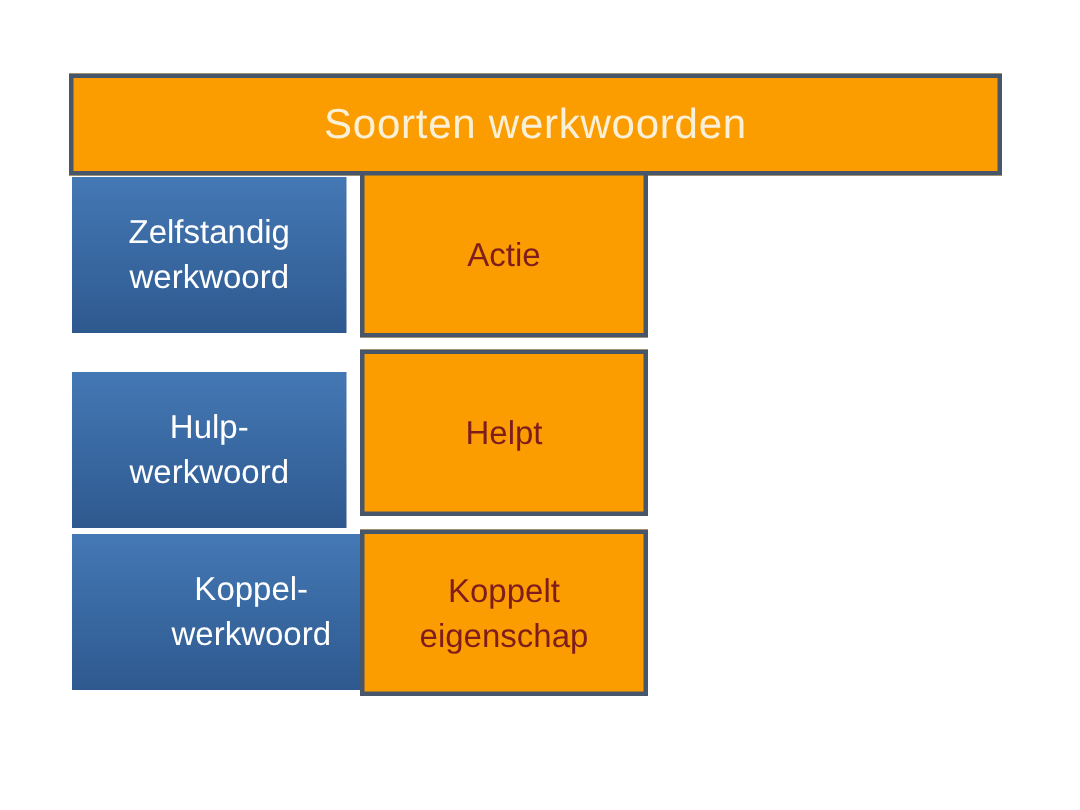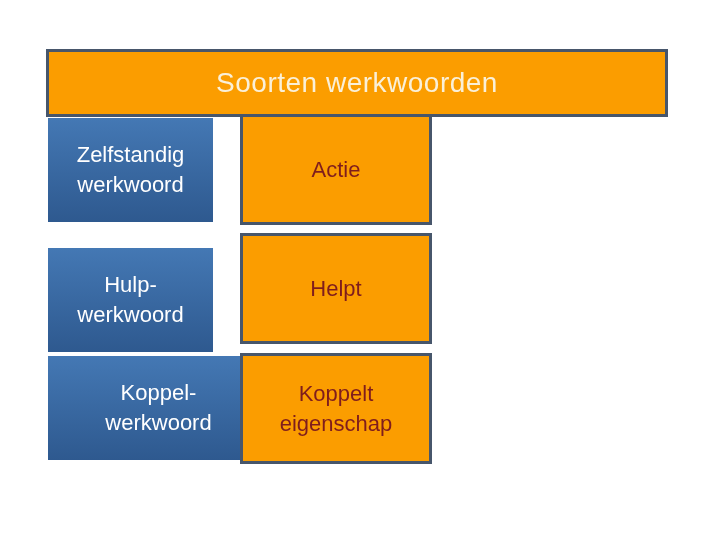--- a/index.html
+++ b/index.html
@@ -28,21 +28,21 @@
     align-items: center;
     justify-content: center;
     color: #faf0d8;
     font-size: 28px;
     letter-spacing: 0.5px;
     margin-top: 28px;
   }
   .term-box {
     position: absolute;
     left: 48px;
-    width: 165px;
+    width: 183px;
     height: 104px;
     background: linear-gradient(180deg, #4478b4 0%, #2e598f 100%);
     display: flex;
     align-items: center;
     justify-content: center;
     color: #ffffff;
     font-size: 22px;
     line-height: 30px;
     text-align: center;
     white-space: pre-line;

